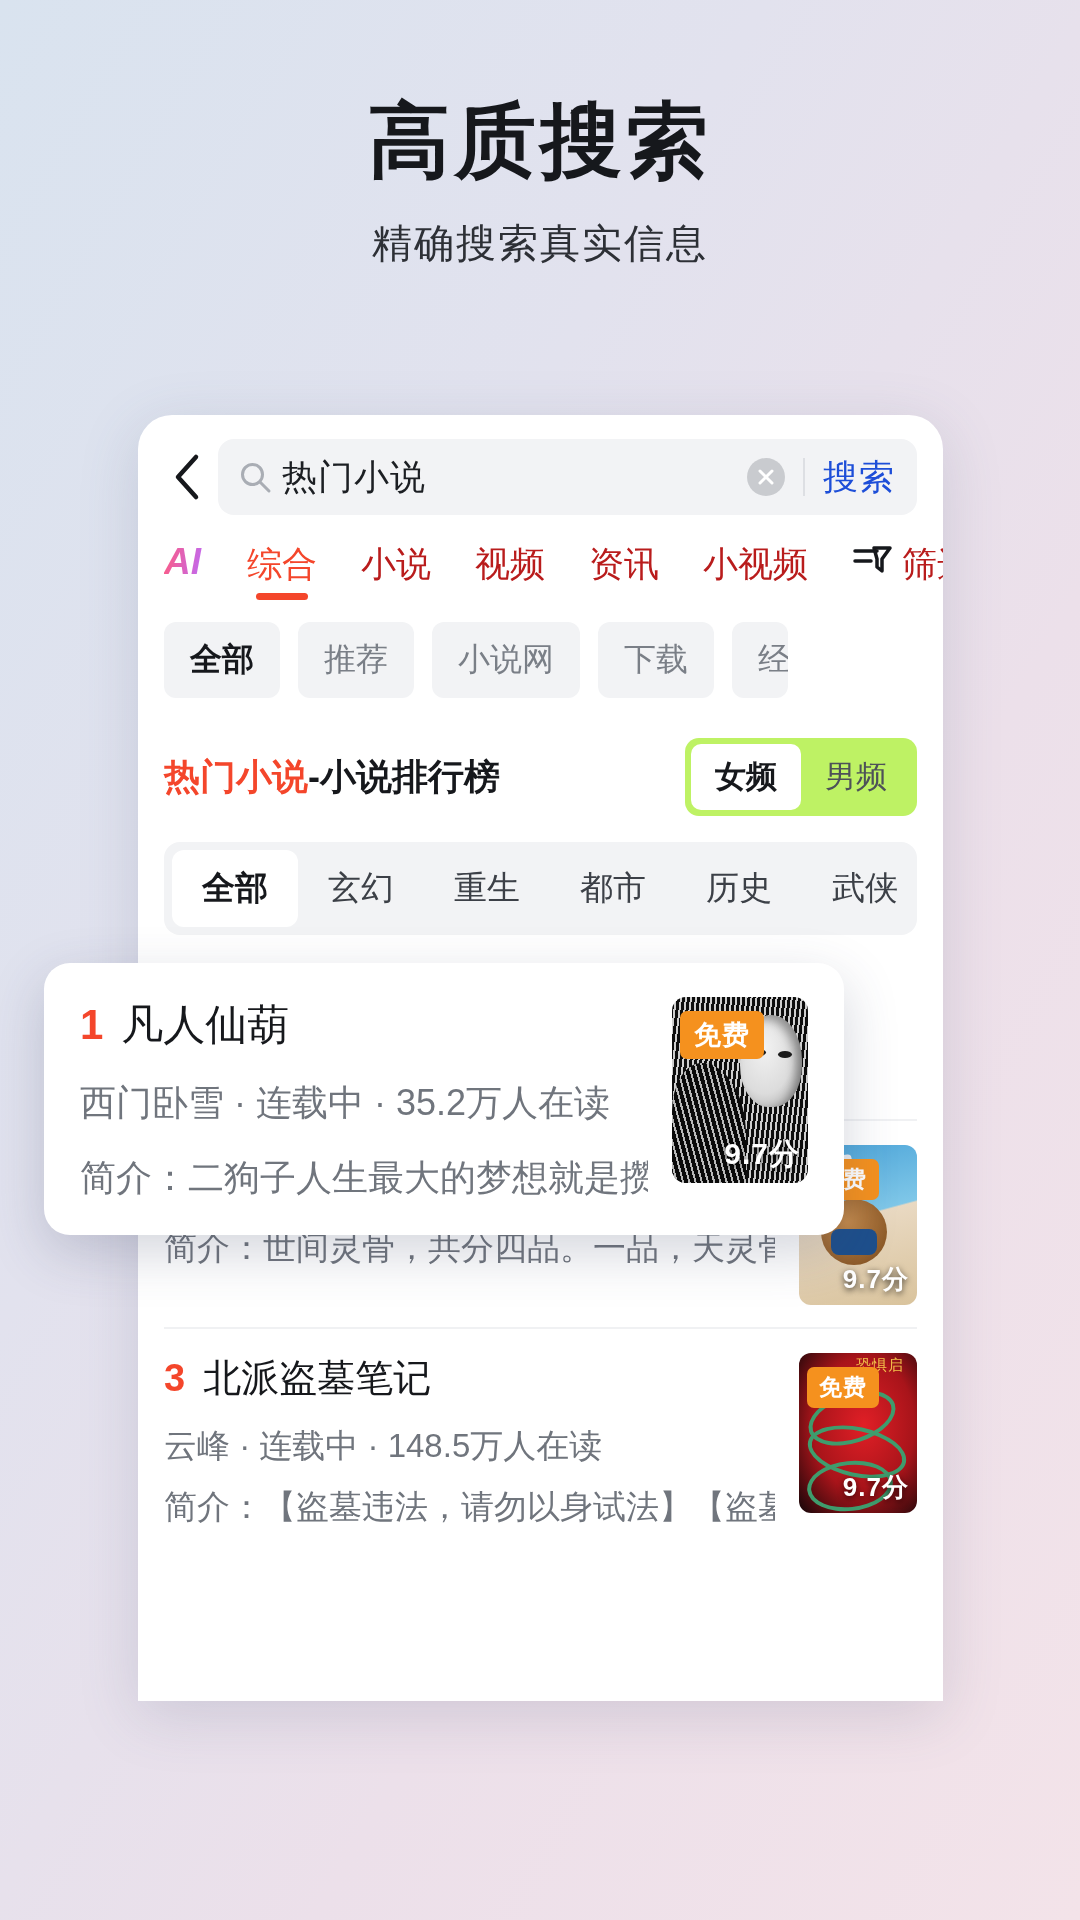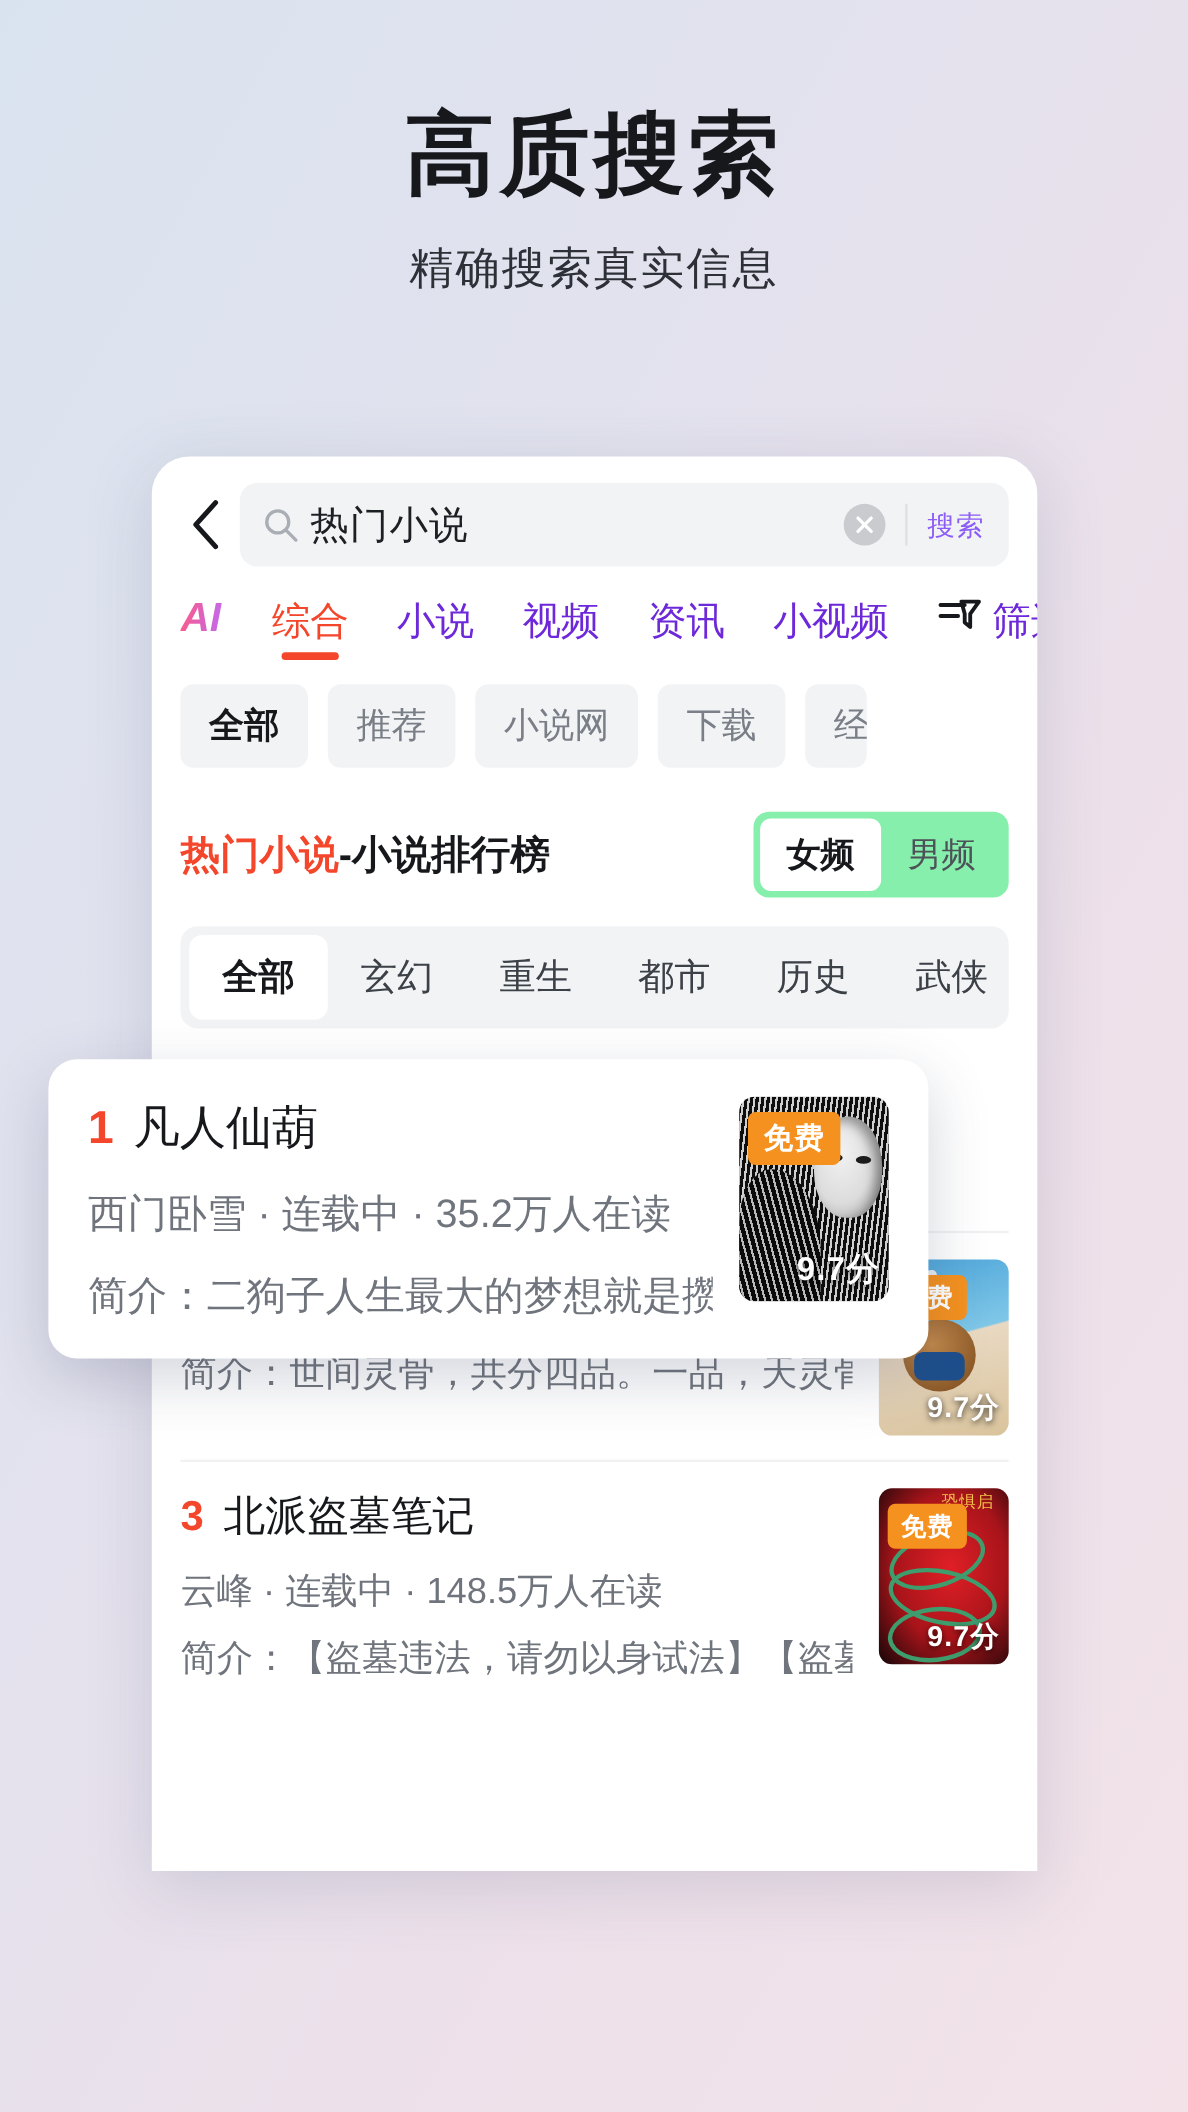--- a/index.html
+++ b/index.html
@@ -37,25 +37,25 @@
     flex:1; height:76px; background:#f2f3f5; border-radius:16px;
     display:flex; align-items:center; padding:0 18px 0 20px; margin-left:8px;
   }
   .mag { flex:0 0 34px; width:34px; height:34px; margin-right:10px; }
   .search-text { flex:1; font-size:35px; color:#1c1f23; letter-spacing:1px; }
   .clear-btn {
     width:38px; height:38px; border-radius:50%; background:#c9cbcf;
     display:flex; align-items:center; justify-content:center; flex:0 0 38px;
   }
   .divider-v { width:2px; height:38px; background:#dddfe3; margin:0 18px; flex:0 0 2px; }
-  .search-btn { font-size:25px; color:#8b5cf6; font-weight:500; letter-spacing:1px; padding-right:4px; }
+  .search-btn { font-size:35px; color:#1d4ed8; font-weight:500; letter-spacing:1px; padding-right:4px; }
 
   
   .tabs { display:flex; align-items:flex-start; padding:14px 26px 0 26px; gap:44px; }
-  .tab { font-size:35px; color:#6d28d9; position:relative; padding-bottom:14px; white-space:nowrap; }
+  .tab { font-size:35px; color:#b91c1c; position:relative; padding-bottom:14px; white-space:nowrap; }
   .tab.ai {
     font-weight:700; font-style:italic;
     background:linear-gradient(100deg,#ff5b7f 0%,#b96bff 100%);
     -webkit-background-clip:text; background-clip:text; color:transparent;
     font-size:37px; padding-right:2px;
   }
   .tab.active { color:#f4462b; }
   .tab.active::after {
     content:""; position:absolute; left:50%; transform:translateX(-50%);
     bottom:2px; width:52px; height:7px; border-radius:4px; background:#f4462b;
@@ -71,21 +71,21 @@
   .chip.active { color:#16181c; font-weight:700; }
   .chip.cut { overflow:hidden; max-width:56px; }
 
   
   .section-head {
     display:flex; align-items:center; justify-content:space-between;
     padding:40px 26px 0 26px;
   }
   .section-title { font-size:36px; font-weight:700; color:#16181c; letter-spacing:0px; }
   .section-title .hl { color:#f4462b; }
-  .toggle { display:flex; background:#86efac; border-radius:14px; padding:6px;align-items:center; }
+  .toggle { display:flex; background:#bef264; border-radius:14px; padding:6px;align-items:center; }
   .toggle-item { font-size:31px; color:#4d5158; padding:12px 24px; border-radius:10px; }
   .toggle-item.active { background:#ffffff; color:#16181c; font-weight:700; }
 
   
   .cats {
     margin:26px 26px 0 26px; background:#f2f3f5; border-radius:16px;
     display:flex; align-items:center; padding:8px; overflow:hidden;
   }
   .cat { font-size:33px; color:#3c4047; padding:16px 30px; border-radius:12px; white-space:nowrap; }
   .cat.active { background:#ffffff; color:#16181c; font-weight:700; }

